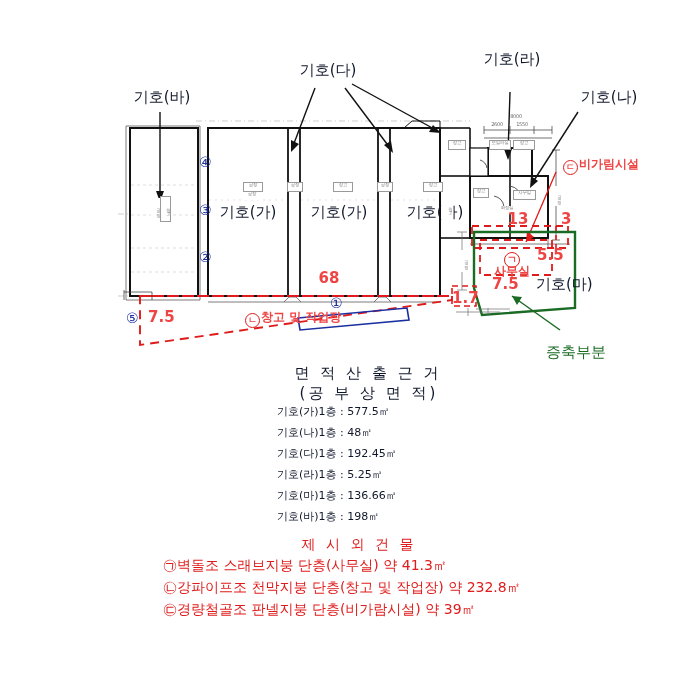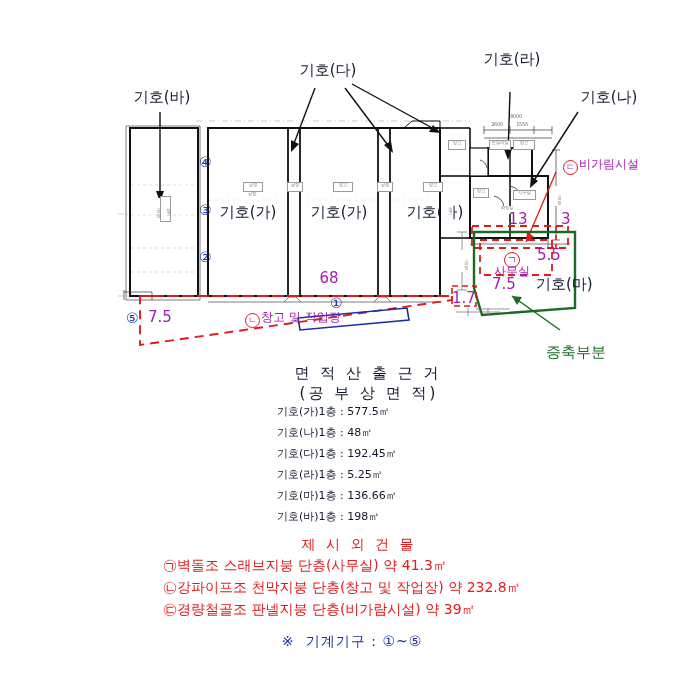--- a/index.html
+++ b/index.html
@@ -4,21 +4,21 @@
 <title>건물 현황 도면</title>
 <style>
   html,body{margin:0;padding:0;background:#ffffff;}
   body{width:700px;height:700px;position:relative;overflow:hidden;
        font-family:"DejaVu Sans","Liberation Sans",sans-serif;color:#000;}
   #stage{position:relative;width:700px;height:700px;}
   svg.layer{position:absolute;left:0;top:0;width:700px;height:700px;overflow:visible;}
   .tx{position:absolute;white-space:nowrap;line-height:1;}
   .k{font-family:"DejaVu Sans","Liberation Sans",sans-serif;}
   .blk{color:#0f172a;}
-  .red{color:#a21caf;}
+  .red{color:#ef4444;font-weight:bold;}
   .grn{color:#1a6b24;}
   .blu{color:#1b2fa0;}
   .lbl-big{font-size:15px;}
   .lbl-mid{font-size:14px;}
   .lbl-sm{font-size:12px;}
   .lbl-tiny{font-size:5px;color:#6b6b6b;letter-spacing:-0.3px;}
   .ctr{transform:translateX(-50%);}
   .area-title{font-size:15px;letter-spacing:3px;}
   .area-line{font-size:11px;}
   .legend-title{font-size:14px;letter-spacing:3px;color:#e01b1b;}
@@ -285,18 +285,14 @@
     <div class="tx k area-line blk" style="left:277px;top:511px;">기호(바)1층 : 198㎡</div>
   </div>
 
   <div>
     <div class="tx k legend-title ctr" style="left:359px;top:537px;">제 시 외 건 물</div>
     <div class="tx k legend-line" style="left:163px;top:558px;">㉠벽돌조 스래브지붕 단층(사무실) 약 41.3㎡</div>
     <div class="tx k legend-line" style="left:163px;top:580px;">㉡강파이프조 천막지붕 단층(창고 및 작업장) 약 232.8㎡</div>
     <div class="tx k legend-line" style="left:163px;top:602px;">㉢경량철골조 판넬지붕 단층(비가람시설) 약 39㎡</div>
   </div>
 
-  <div class="tx k mach ctr" style="left:352px;top:634px;">
-    <span>※</span>
-    <span style="margin-left:6px;">기계기구 : ①~⑤</span>
-  </div>
 
 </div>
 
 </body></html>

